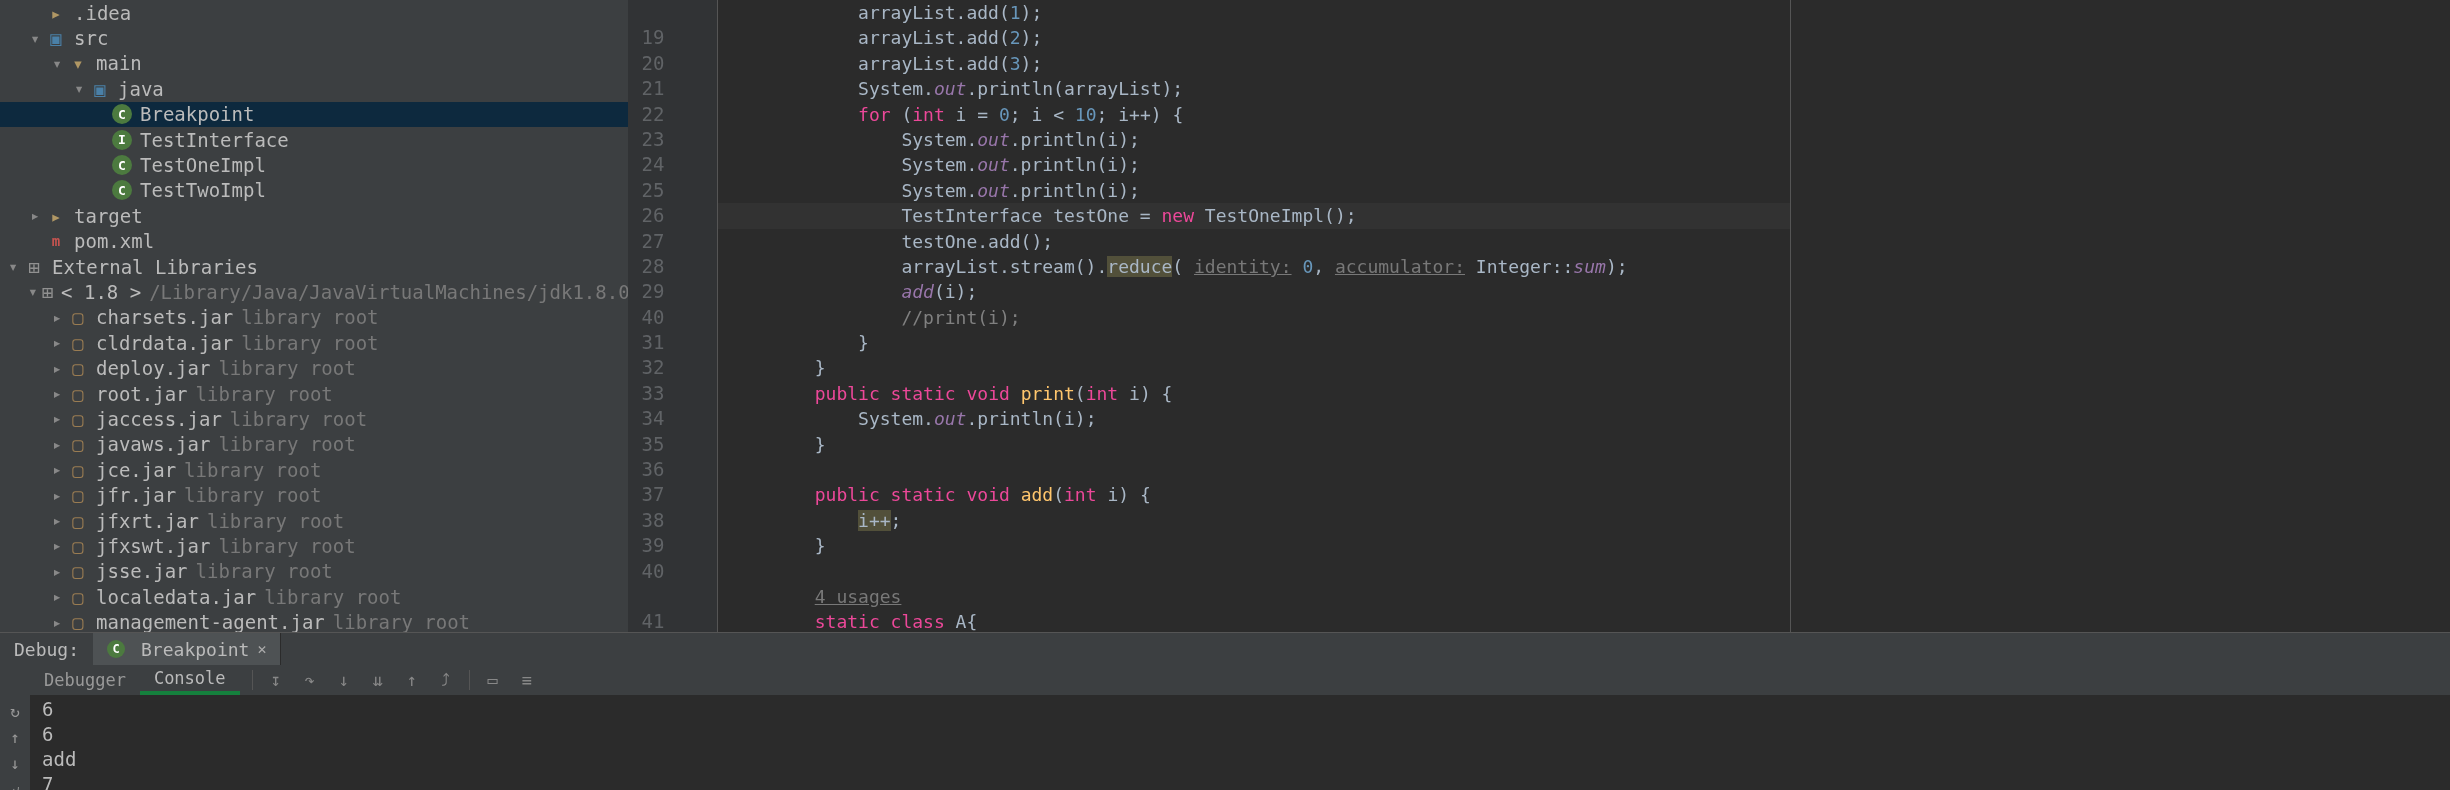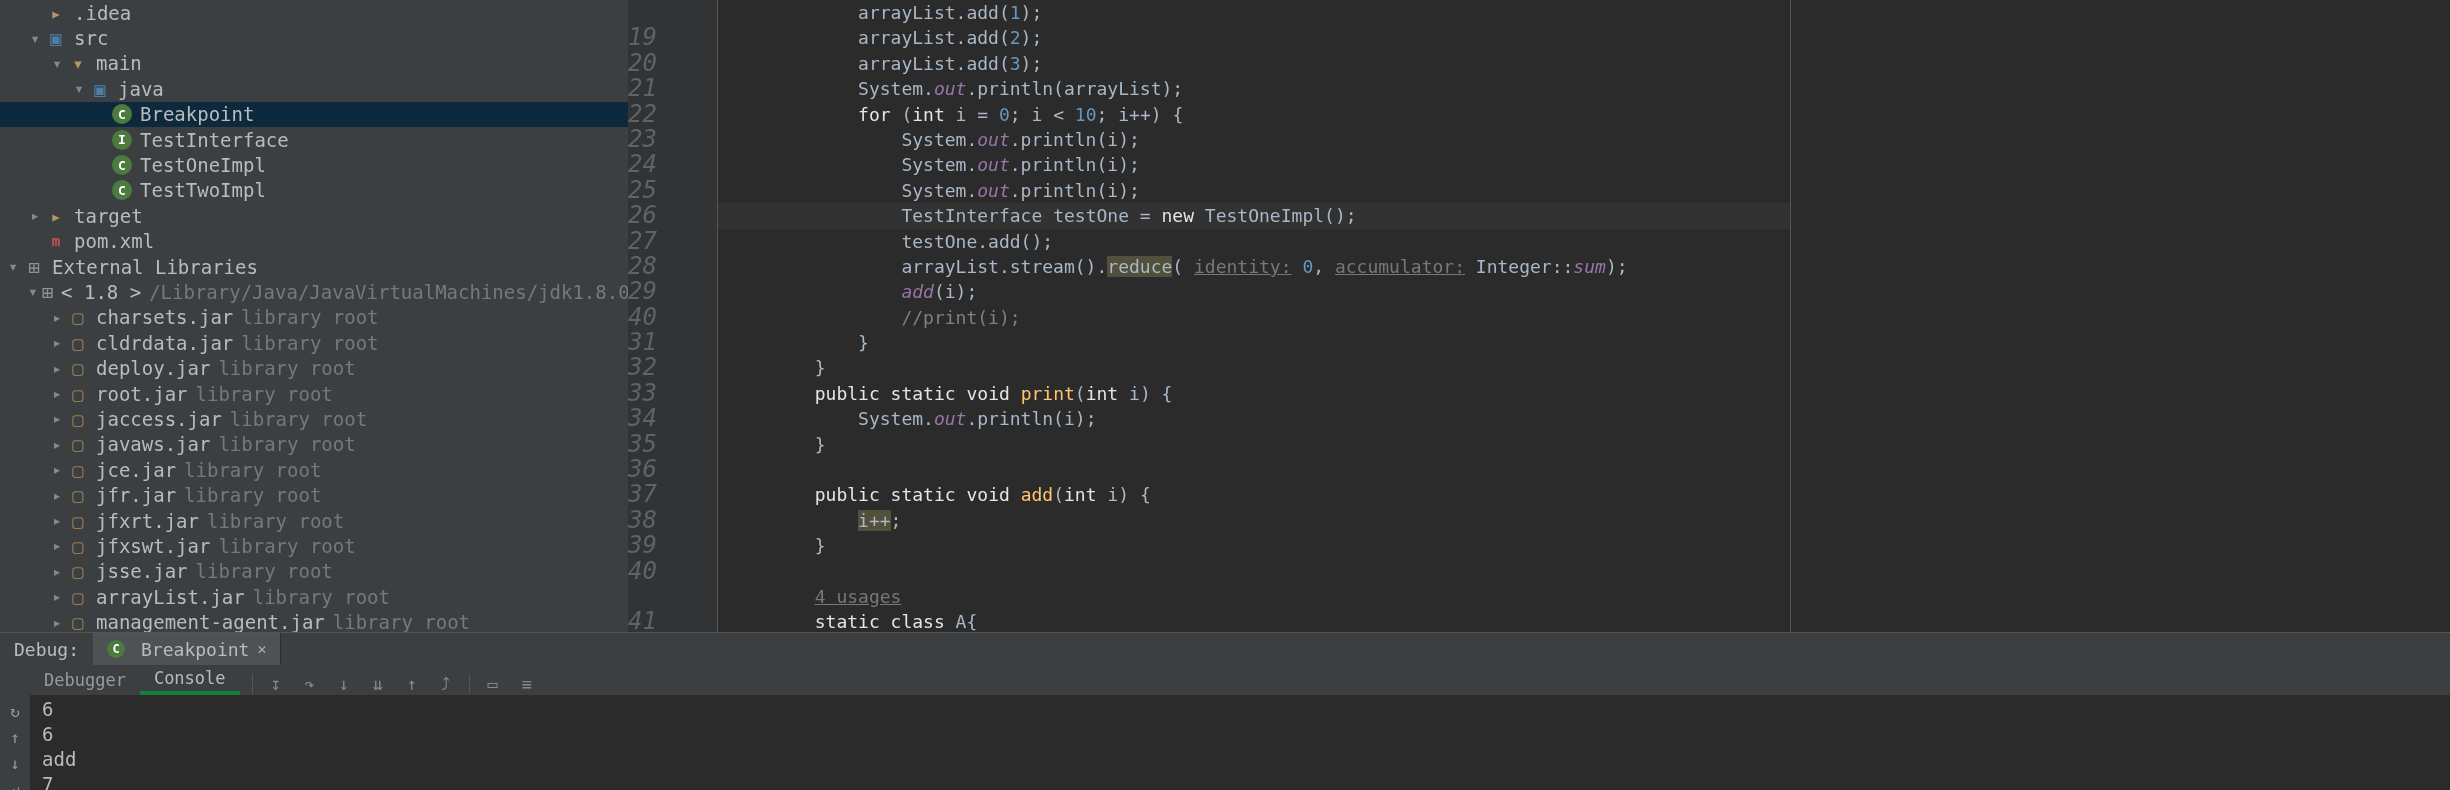--- a/index.html
+++ b/index.html
@@ -68,37 +68,36 @@
     flex: 1;
     background: #2b2b2b;
     display: flex;
     flex-direction: row;
     overflow: hidden;
   }
   .gutter {
     width: 70px;
     background: #313335;
     color: #606366;
-    text-align: left;
+    text-align: center;
     padding-right: 20px;
-    font-size: 24px;
-    font-style: italic;
+    font-size: 19px;
   }
   .gutter div { height: 25.4px; line-height: 25.4px; }
   .fold-col { width: 20px; background: #313335; border-right: 1px solid #555; }
   .fold-col div { height: 25.4px; }
   .code {
     flex: 1;
     font-size: 18px;
     position: relative;
     white-space: pre;
   }
   .code-line { height: 25.4px; line-height: 25.4px; padding-left: 10px; }
   .code-line.current { background: #323232; }
-  .kw { color: #e5e5e5; }
+  .kw { color: #ec4899; }
   .num { color: #6897bb; }
   .static-f { color: #9876aa; font-style: italic; }
   .method { color: #ffc66d; }
   .ident { color: #a9b7c6; }
   .param { color: #a9b7c6; }
   .comment { color: #808080; }
   .classn { color: #a9b7c6; }
   .hint { color: #787878; text-decoration: underline; }
   .warn { background: #52503a; }
   .editor-right { width: 660px; background: #2b2b2b; border-left: 1px solid #555;}
@@ -128,21 +127,21 @@
     color: #bbbbbb;
     background: #4e5254;
     border-right: 1px solid #2b2b2b;
     gap: 8px;
   }
   .debug-tab .ticon.class { width:18px; height:18px; font-size:12px; }
   .debug-tab .close { color: #aaa; font-size: 15px; }
   .debug-subheader {
     height: 30px;
     display: flex;
-    align-items: flex-end;
+    align-items: center;
     font-size: 17px;
   }
   .sub-tab { padding: 0 14px; color:#999; height:30px; display:flex; align-items:center; }
   .sub-tab.active { color:#bbbbbb; border-bottom: 4px solid #15803d; }
   .debug-toolbar { display:flex; gap:12px; padding: 0 12px; align-items:center; }
   .dbg-btn { width:22px; height:22px; color:#888; display:flex; align-items:center; justify-content:center; }
   .sep { width:1px; height:20px; background:#555; }
   .debug-body { flex:1; display:flex; }
   .debug-left-controls { width:30px; background:#3c3f41; display:flex; flex-direction:column; align-items:center; gap:6px; padding-top:6px;}
   .dbgc { width:20px; height:20px; color:#999; display:flex; align-items:center; justify-content:center; font-size:16px; }
@@ -284,21 +283,21 @@
         </li>
         <li class="tree-row" style="padding-left: 50px;">
           <span class="chev ">▸</span>
           <span class="ticon jar">▢</span>
           <span class="tree-label">jsse.jar</span>
           <span class="tree-hint">library root</span>
         </li>
         <li class="tree-row" style="padding-left: 50px;">
           <span class="chev ">▸</span>
           <span class="ticon jar">▢</span>
-          <span class="tree-label">arrayList.jar</span>
+          <span class="tree-label">localedata.jar</span>
           <span class="tree-hint">library root</span>
         </li>
         <li class="tree-row" style="padding-left: 50px;">
           <span class="chev ">▸</span>
           <span class="ticon jar">▢</span>
           <span class="tree-label">management-agent.jar</span>
           <span class="tree-hint">library root</span>
         </li>
       </ul>
   </div>

